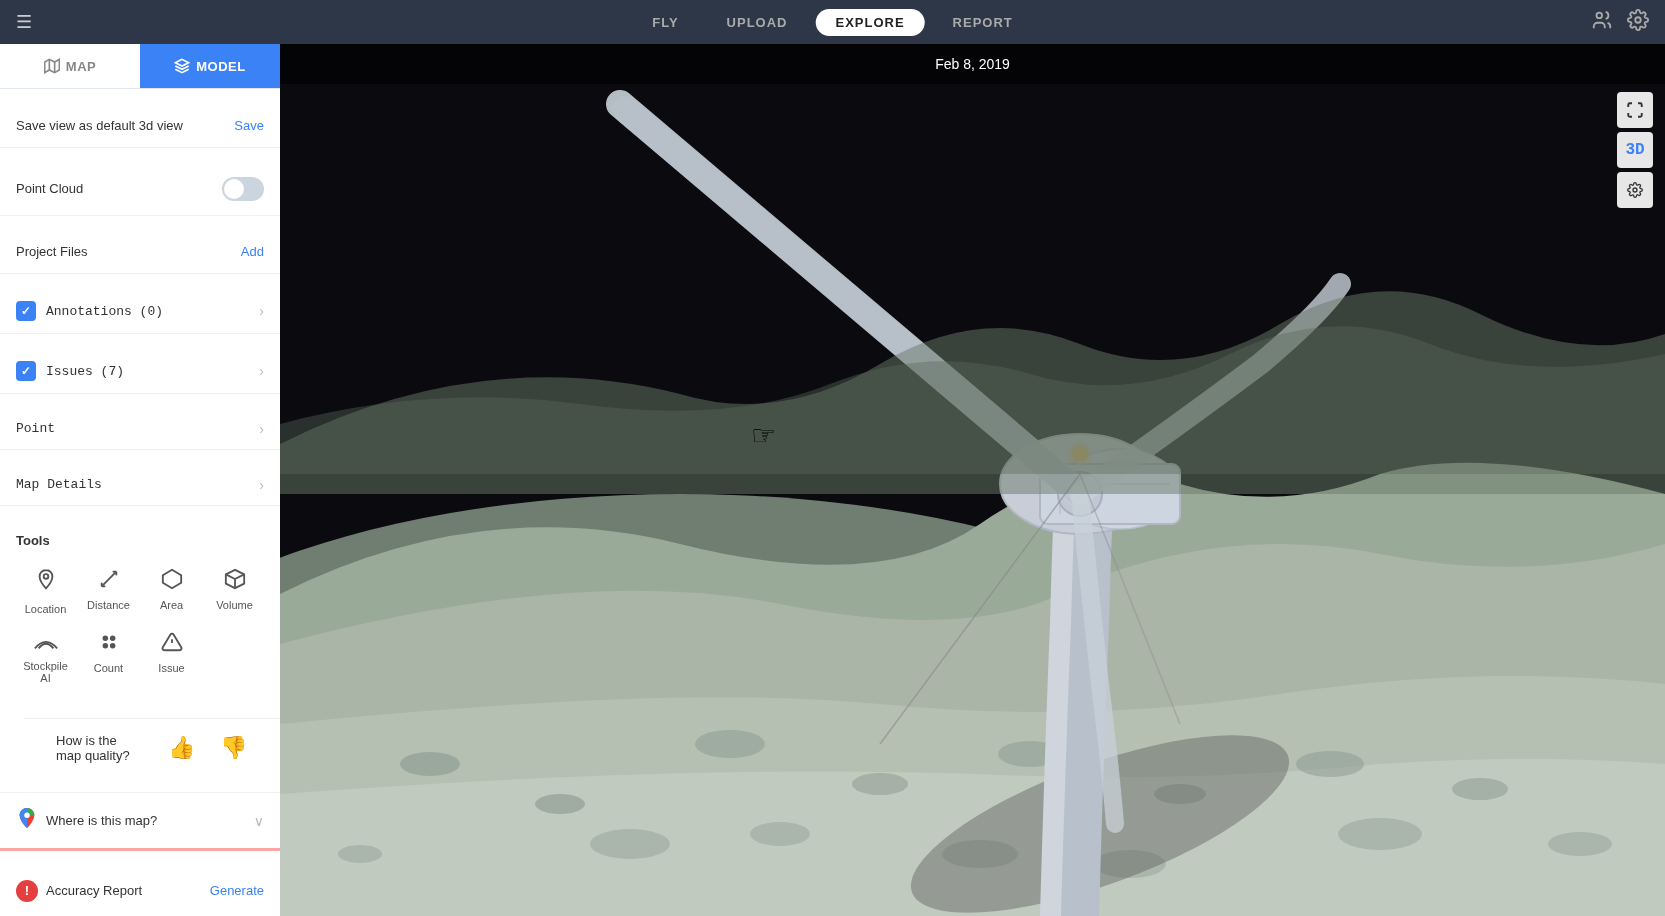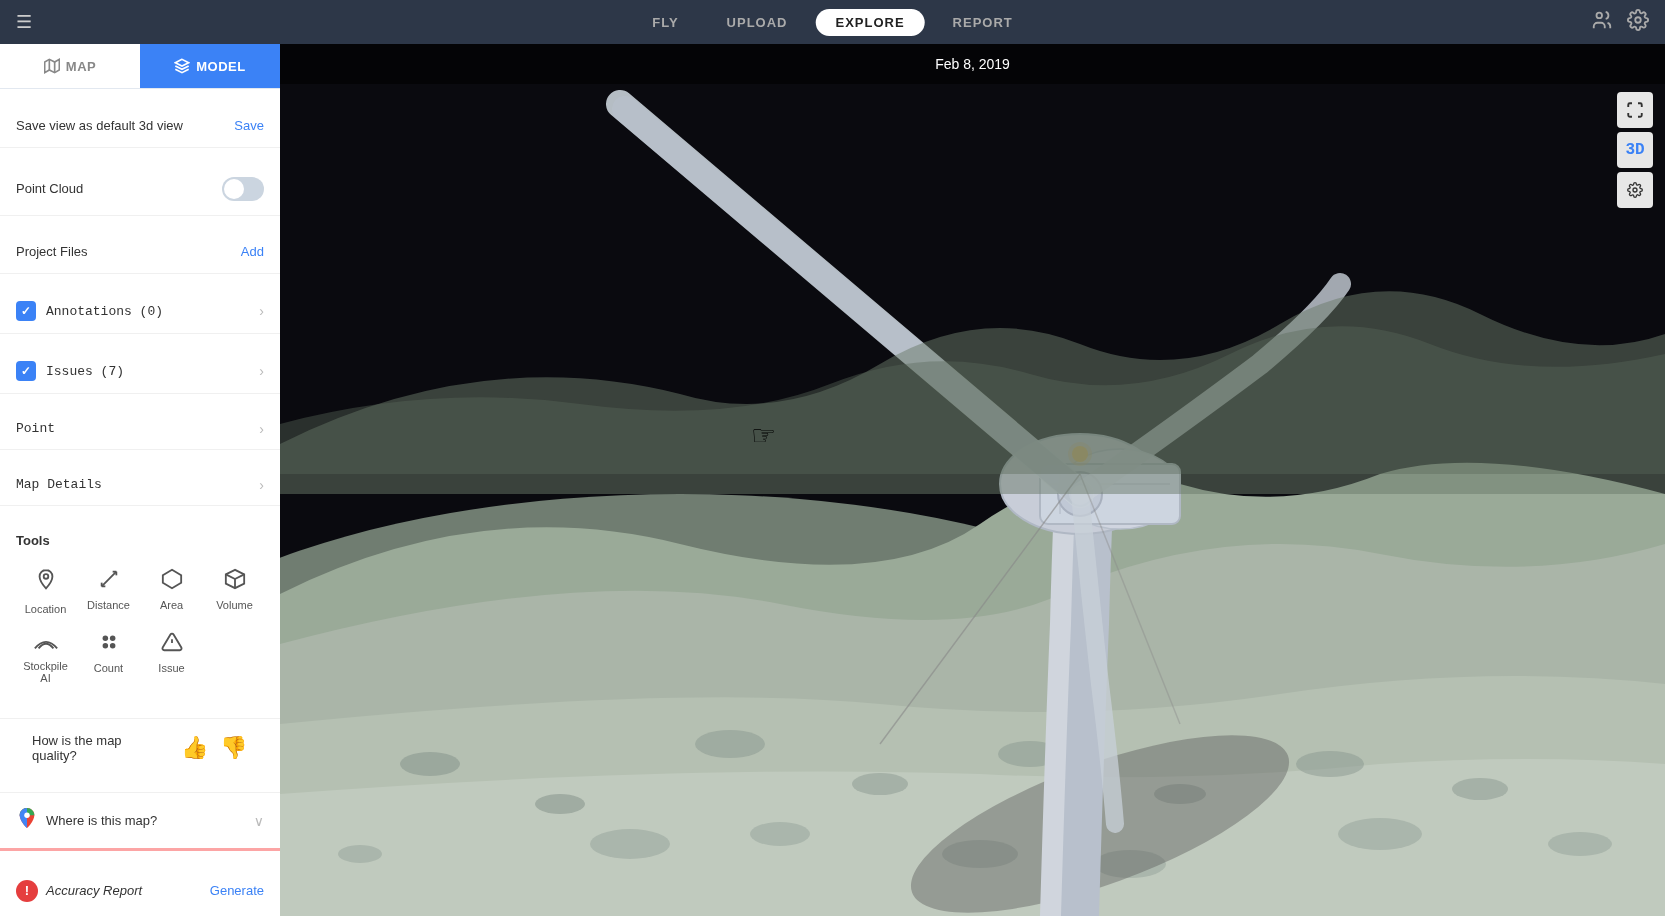--- a/index.html
+++ b/index.html
@@ -83,37 +83,37 @@
     .tools-grid { display: grid; grid-template-columns: repeat(4, 1fr); gap: 4px; margin-bottom: 0; }
     .tools-grid-2 { display: grid; grid-template-columns: repeat(4, 1fr); gap: 4px; margin-bottom: 12px; }
     .tool-item {
       display: flex; flex-direction: column; align-items: center; gap: 4px;
       padding: 8px 4px; cursor: pointer; border-radius: 6px;
     }
     .tool-icon { font-size: 20px; color: #555; }
     .tool-label { font-size: 11px; color: #555; text-align: center; }
 
     
-    .quality-section { padding: 14px 32px; border-top: 1px solid #f0f0f0; display: flex; align-items: center; gap: 12px; }
+    .quality-section { padding: 14px 32px; border-top: 1px solid #f0f0f0; display: flex; align-items: center; gap: 25px; margin-left: 24px; }
     .quality-label { font-size: 13px; color: #333; flex: 1; }
     .quality-btn { font-size: 22px; cursor: pointer; color: #555; }
 
     
     .where-section {
       padding: 14px 16px; border-top: 1px solid #f0f0f0; border-bottom: 3px solid #fca5a5;
       display: flex; align-items: center; gap: 8px; cursor: pointer;
     }
     .where-label { font-size: 13px; color: #333; flex: 1; }
     .expand-icon { color: #bbb; font-size: 14px; }
 
     
     .accuracy-section { padding: 14px 16px; display: flex; align-items: center; gap: 8px; }
     .accuracy-icon { width: 22px; height: 22px; border-radius: 50%; background: #e53e3e; display: flex; align-items: center; justify-content: center; flex-shrink: 0; }
     .accuracy-icon::after { content: '!'; color: #fff; font-size: 13px; font-weight: bold; }
-    .accuracy-label { font-size: 13px; color: #333; flex: 1; font-style: italic; }
+    .accuracy-label { font-size: 13px; color: #333; flex: 1; }
     .accuracy-action { font-size: 13px; color: #3b82f6; font-weight: 500; cursor: pointer; }
 
     
     .main-viewer {
       flex: 1; position: relative; overflow: hidden;
       background: #111;
     }
 
     
     .date-bar {

